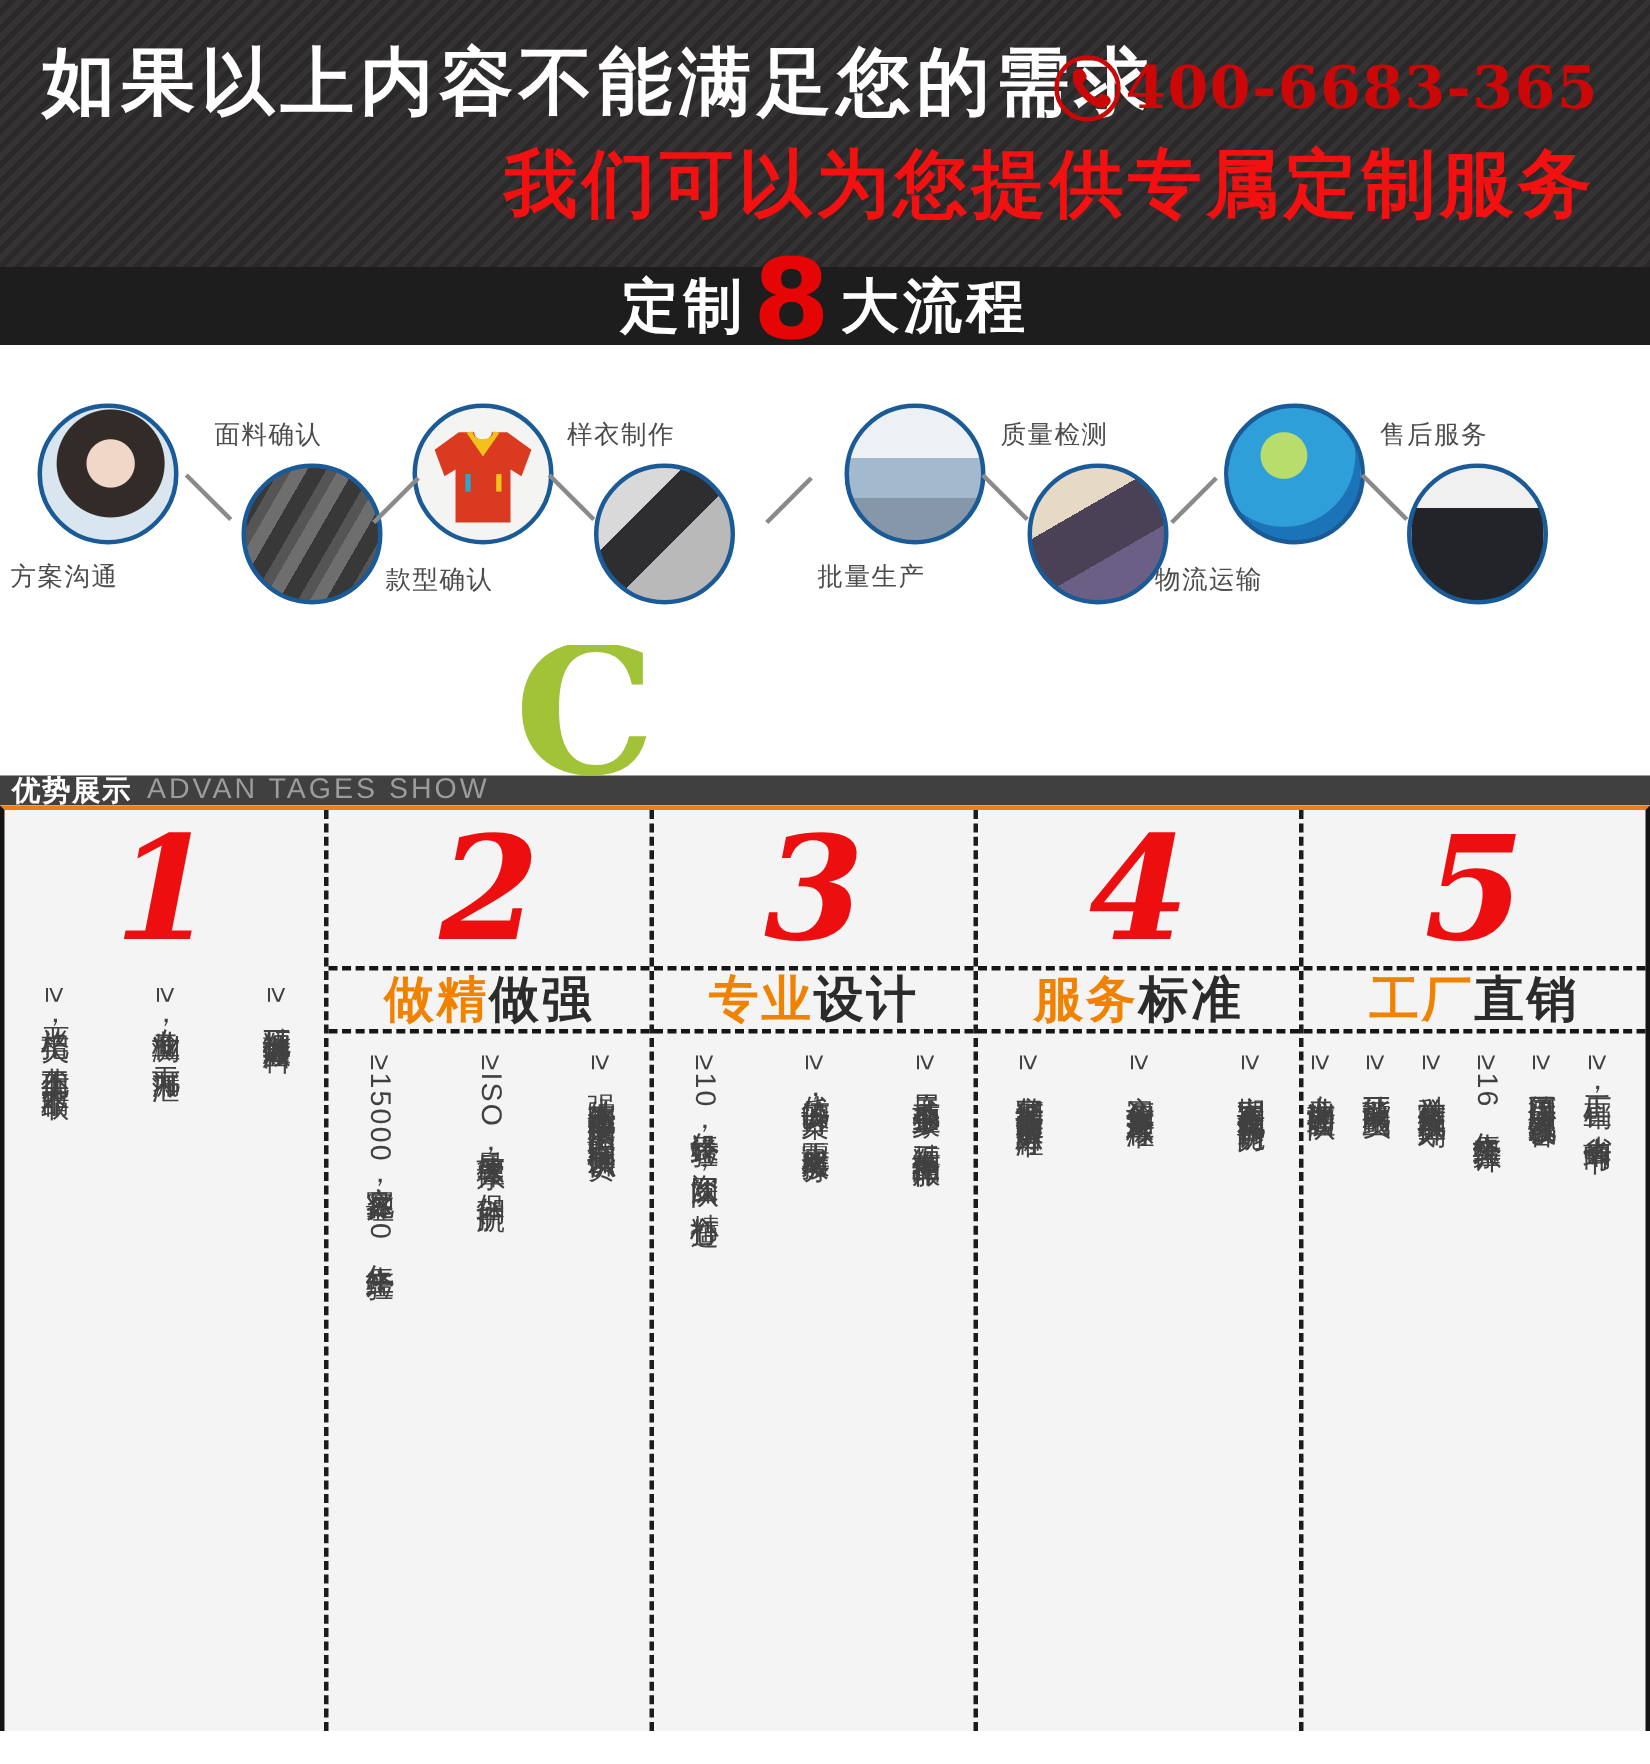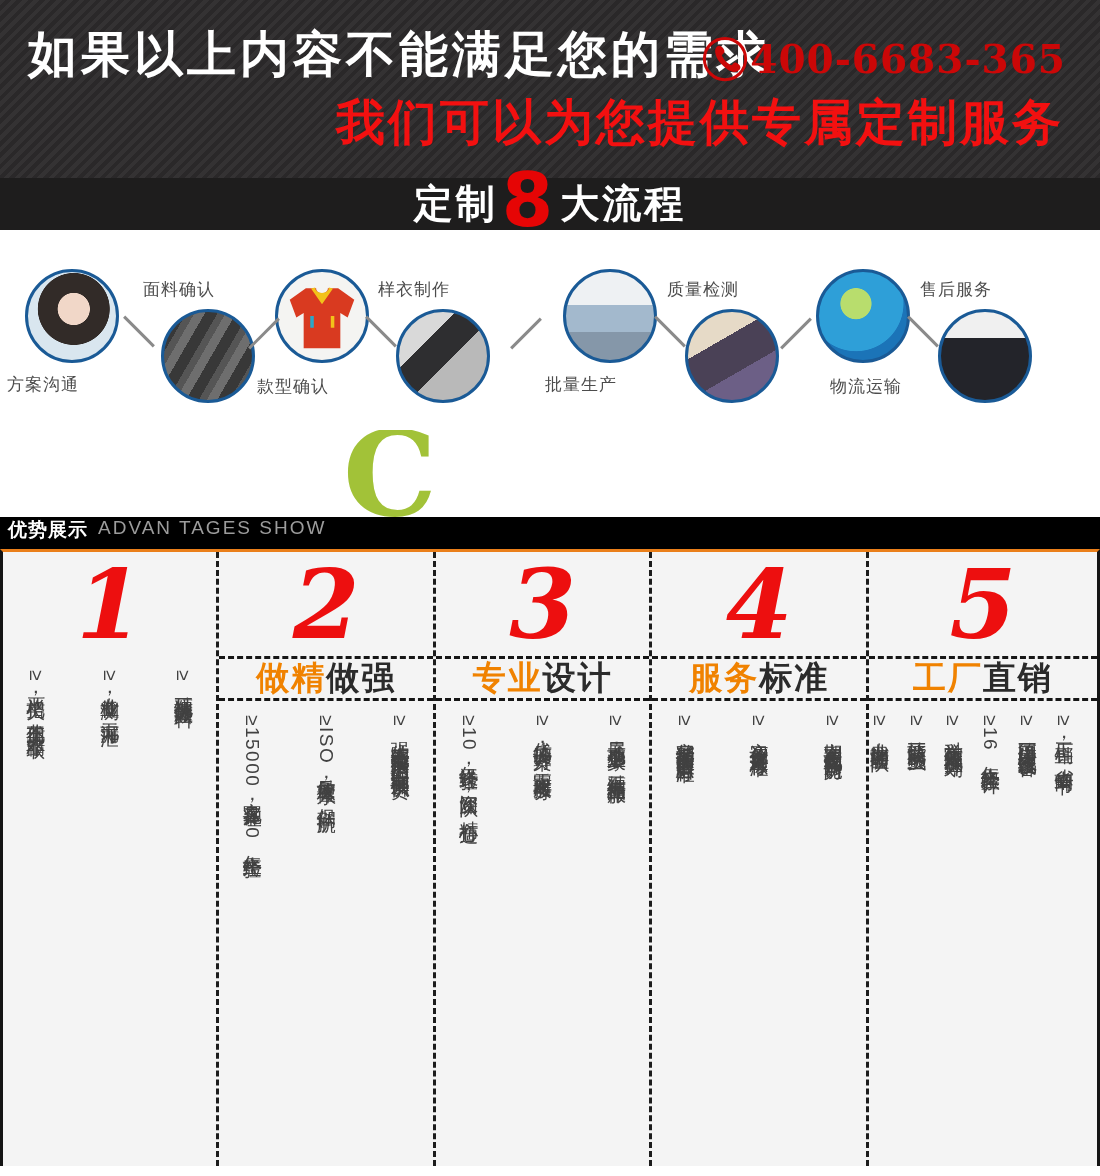--- a/index.html
+++ b/index.html
@@ -30,21 +30,21 @@
     border:3px solid #1a5a96; overflow:hidden; }
   .circle svg { width:100%; height:100%; display:block; }
   .step-label { position:absolute; width:130px; color:#4c4c4c;
     font-size:17px; letter-spacing:1px; }
   .s1 { left:25px;  top:39px; }  .l1 { left:7px;   top:143px; }
   .s2 { left:161px; top:79px; }  .l2 { left:143px; top:48px;  }
   .s3 { left:275px; top:39px; }  .l3 { left:257px; top:145px; }
   .s4 { left:396px; top:79px; }  .l4 { left:378px; top:48px;  }
   .s5 { left:563px; top:39px; }  .l5 { left:545px; top:143px; }
   .s6 { left:685px; top:79px; }  .l6 { left:667px; top:48px;  }
-  .s7 { left:816px; top:39px; }  .l7 { left:830px; top:145px; }
+  .s7 { left:816px; top:39px; }  .l7 { left:770px; top:145px; }
   .s8 { left:938px; top:79px; }  .l8 { left:920px; top:48px;  }
   .conn { position:absolute; width:42px; height:3px; background:#8a8a8a; }
   .down { transform:rotate(45deg); }
   .up   { transform:rotate(-45deg); }
   .p1 { left:118px; top:100px; } .p2 { left:243px; top:102px; }
   .p3 { left:360px; top:100px; } .p4 { left:505px; top:102px; }
   .p5 { left:649px; top:100px; } .p6 { left:775px; top:102px; }
   .p7 { left:902px; top:100px; }
   
   .ph1 { background:radial-gradient(circle at 52% 42%, #f1d7c8 0 23%, #322b28 24% 52%, #d9e6ef 53%); }
@@ -61,21 +61,21 @@
     padding-left:343px; }
   .big-c { font-family:"DejaVu Serif","Liberation Serif",serif; font-weight:bold;
     color:#a2c238; font-size:118px; line-height:87px; }
   .choose-right { margin-left:4px; }
   .choose-cn { font-family:"DejaVu Serif","Liberation Serif",serif; font-weight:bold;
     color:#111; font-size:41px; line-height:46px; letter-spacing:1px; }
   .choose-en { font-family:"DejaVu Serif","Liberation Serif",serif; font-weight:bold;
     color:#ef8200; font-size:45px; line-height:40px; letter-spacing:7px; word-spacing:30px; }
 
   
-  .adv-bar { height:32px; background:#000000; display:flex; align-items:flex-start;
+  .adv-bar { height:20px; background:#404040; display:flex; align-items:center;
     padding-left:8px; gap:10px; }
   .adv-cn { color:#fff; font-size:19px; font-weight:bold; letter-spacing:1px; }
   .adv-en { color:#9c9c9c; font-size:19px; letter-spacing:2px; }
 
   
   .grid { height:617px; background:#f4f4f4; display:flex;
     border-top:3px solid #ea7f1a; border-left:3px solid #141414; border-right:3px solid #141414; }
   .col { flex:1; display:flex; flex-direction:column; }
   .col + .col { border-left:3px dashed #1c1c1c; }
   .num { height:104px; display:flex; align-items:center; justify-content:center;

